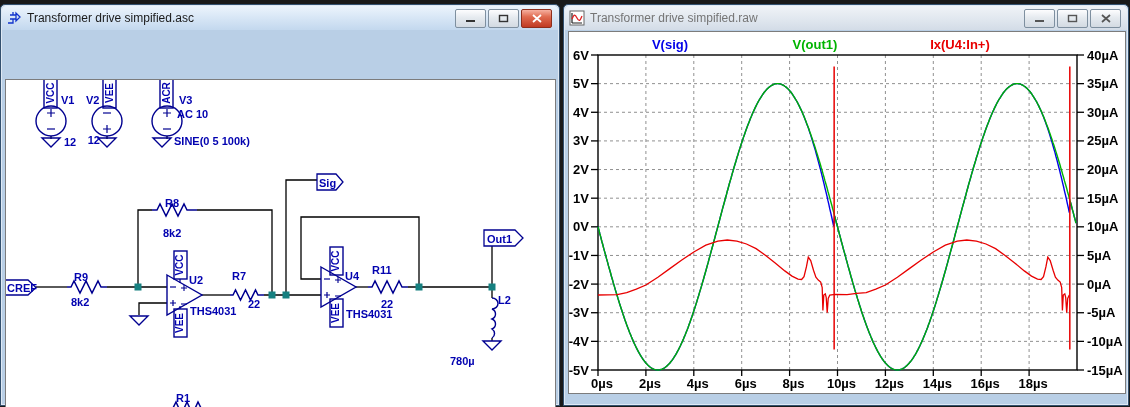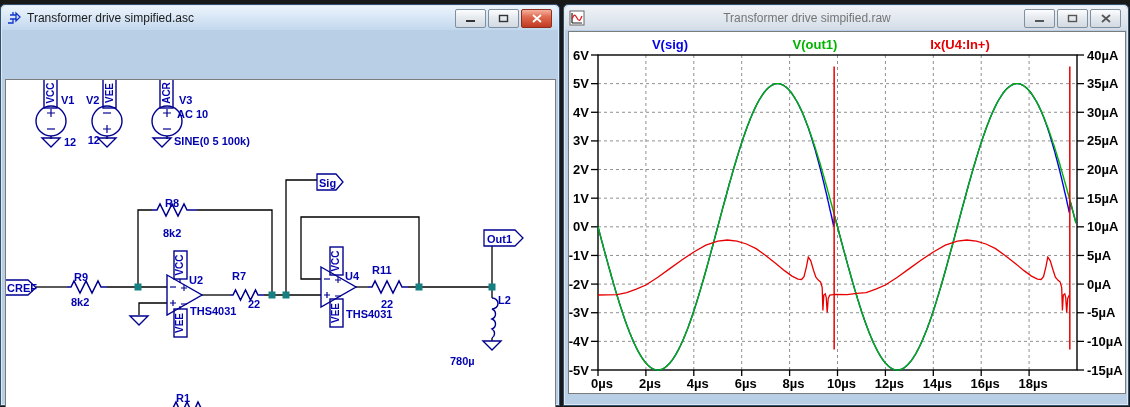--- a/index.html
+++ b/index.html
@@ -3,21 +3,21 @@
 <meta charset="utf-8">
 <style>
   html,body{margin:0;padding:0;}
   body{width:1130px;height:407px;background:#191919;position:relative;overflow:hidden;
        font-family:"Liberation Sans", sans-serif;}
   .window{position:absolute;background:#b9cfe6;border:1px solid #33506e;border-radius:5px 5px 0 0;
           box-shadow:inset 0 0 0 1px rgba(255,255,255,.55);}
   .titlebar{position:absolute;left:1px;right:1px;top:1px;height:24px;display:flex;align-items:center;
             border-radius:4px 4px 0 0;padding:0 4px;}
   .titlebar.active{background:linear-gradient(#ecf4fc,#d3e3f4 60%,#c3d8ee);}
-  .titlebar.inactive{background:linear-gradient(#f0f3f7,#dfe6ee 60%,#d3dce7);text-align:center;}
+  .titlebar.inactive{background:linear-gradient(#f0f3f7,#dfe6ee 60%,#d3dce7);}
   .title-text{font-size:12px;margin-left:5px;white-space:nowrap;overflow:hidden;flex:1;}
   .titlebar.active .title-text{color:#1a1a1a;}
   .titlebar.inactive .title-text{color:#757575;}
   .win-buttons{display:flex;gap:2px;margin-right:2px;}
   .win-btn{width:29px;height:17px;border:1px solid #7e8f9f;border-radius:2px;
            background:linear-gradient(#fdfdfe,#e5eaef 45%,#d3dae2);display:flex;align-items:center;justify-content:center;}
   .win-btn.close-active{background:linear-gradient(#f6b0a0,#e06b50 40%,#c03a22);border-color:#8e2e1c;}
   .canvas-panel{position:absolute;background:#ffffff;border:1px solid #7c7c7c;overflow:hidden;}
   svg text{font-family:"Liberation Sans", sans-serif;}
   .schem-label{font-weight:bold;font-size:11px;fill:#0202b0;}

